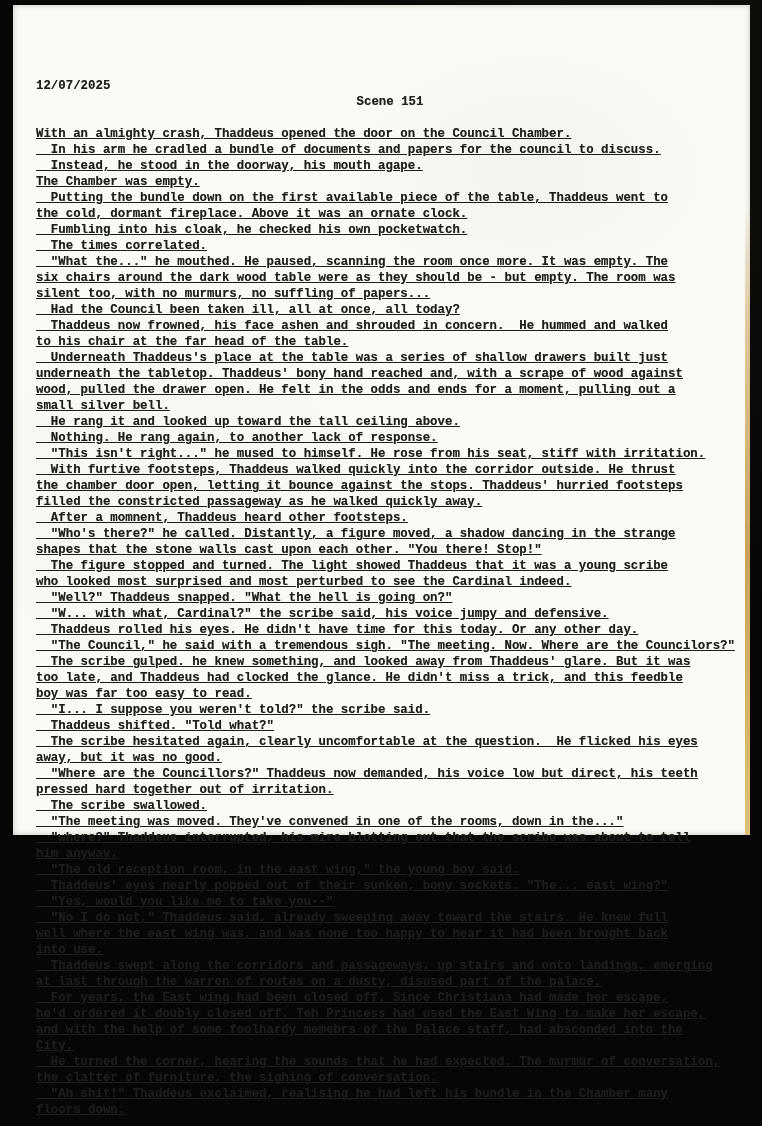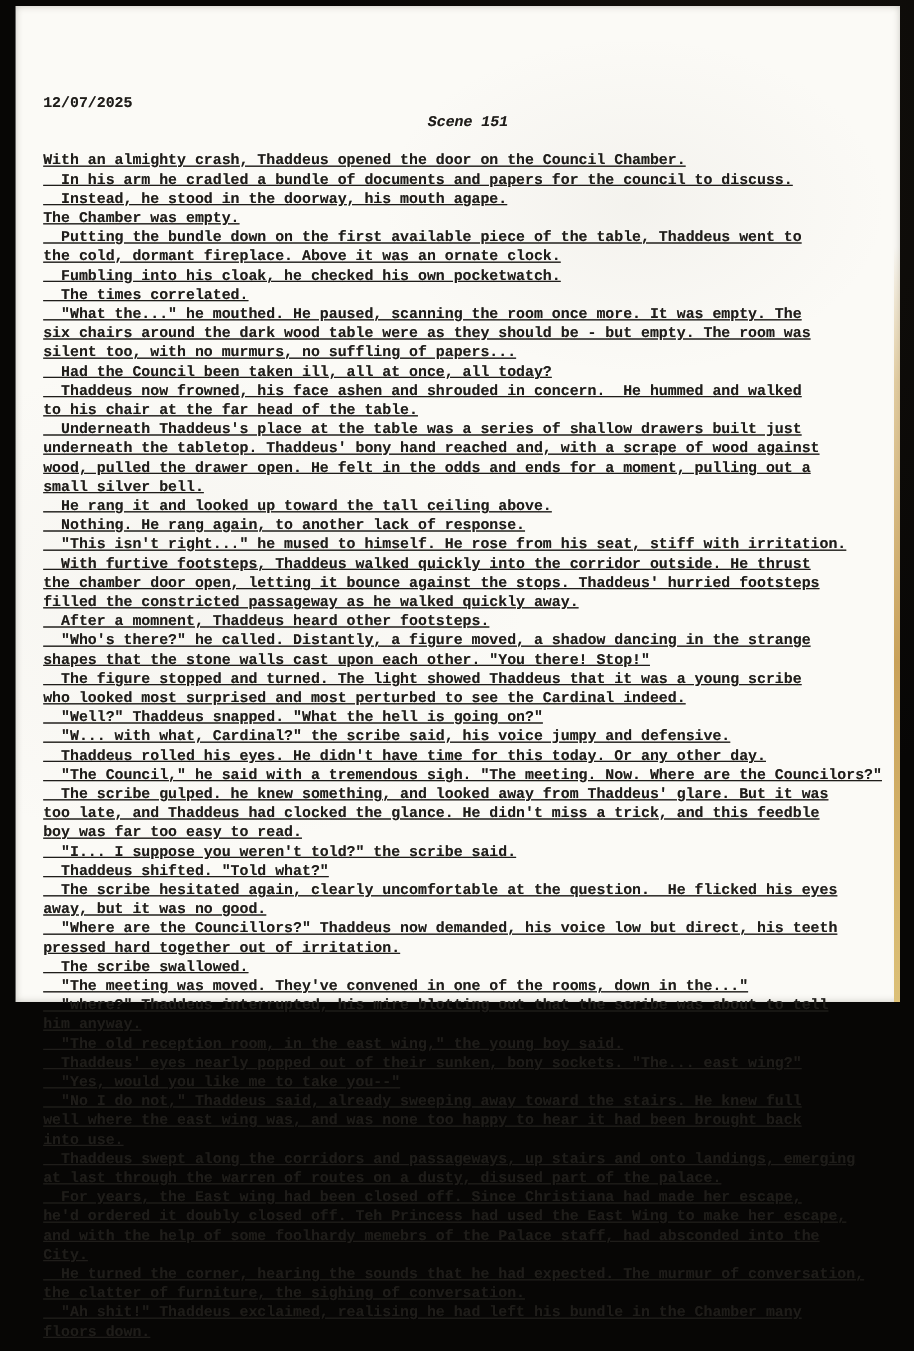--- a/index.html
+++ b/index.html
@@ -57,21 +57,20 @@
     text-shadow: 0 0 0.4px rgba(31,29,26,0.55);
   }
   .date-line {
     height: 16px;
     white-space: pre;
   }
   .scene-line {
     height: 16px;
     text-align: center;
     white-space: pre;
-    font-style: italic;
   }
   .spacer-line {
     height: 16px;
   }
   pre.body-text {
     margin: 0;
     font: inherit;
     white-space: pre;
     text-decoration: underline;
   }

